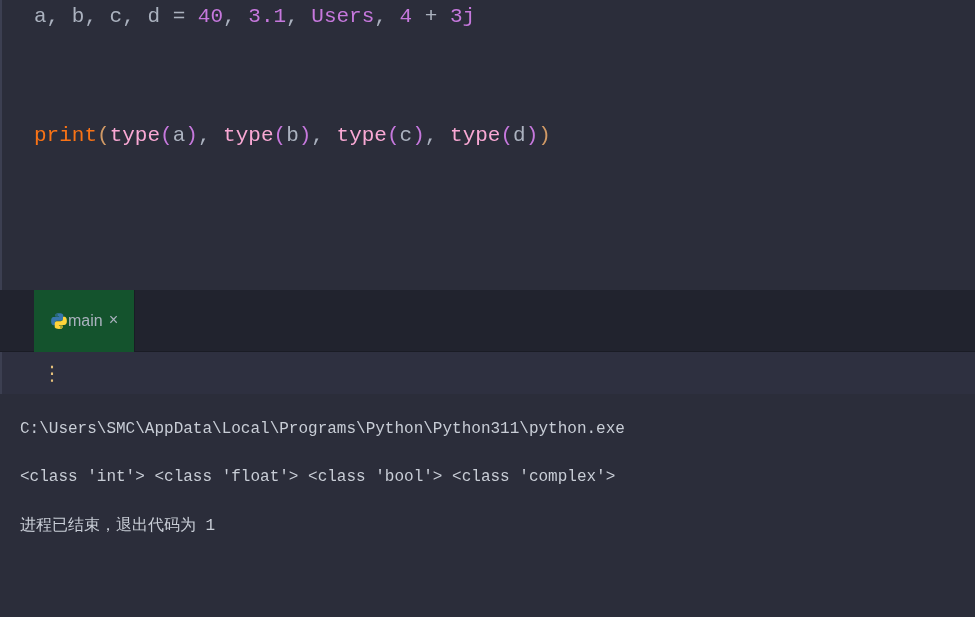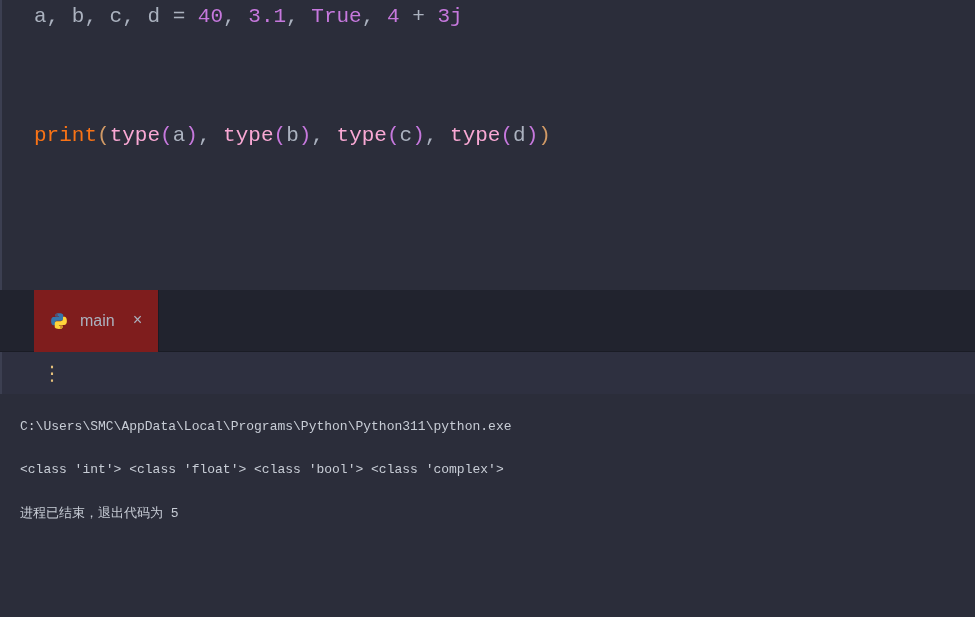--- a/index.html
+++ b/index.html
@@ -49,26 +49,26 @@
     
     .tab-bar {
       background: #21232e;
       height: 62px;
       display: flex;
       align-items: center;
       padding-left: 34px;
       border-bottom: 1px solid #1a1c25;
     }
     .tab {
-      background: #7f1d1d;
+      background: #14532d;
       height: 62px;
       display: flex;
       align-items: center;
       padding: 0 16px;
-      gap: 12px;
+      gap: 0;
       border-right: 1px solid #1a1c25;
     }
     .python-icon {
       width: 18px;
       height: 18px;
       display: inline-block;
     }
     .tab-label {
       color: #abb2bf;
       font-size: 16px;
@@ -91,39 +91,39 @@
     .more-icon {
       color: #e5c07b;
       font-size: 20px;
       letter-spacing: -1px;
     }
     
     .console {
       background: #2b2d3a;
       flex: 1;
       padding: 22px 20px;
-      font-size: 13px;
+      font-size: 16px;
       line-height: 1.65;
     }
     .console-line {
       color: #c8cdd6;
       margin-bottom: 22px;
       white-space: pre;
     }
     .console-line:last-child {
       margin-bottom: 0;
     }
   </style>
 </head>
 <body>
 
 <div class="editor-pane">
   <div class="gutter"></div>
   <div class="code-area">
-    <div class="code-line"><span class="var">a, b, c, d</span><span class="op"> = </span><span class="num">40</span><span class="punct">, </span><span class="num">3.1</span><span class="punct">, </span><span class="keyword">True</span><span class="punct">, </span><span class="num">4</span><span class="op"> + </span><span class="num">3j</span></div>
+    <div class="code-line"><span class="var">a, b, c, d</span><span class="op"> = </span><span class="num">40</span><span class="punct">, </span><span class="num">3.1</span><span class="punct">, </span><span class="keyword">Users</span><span class="punct">, </span><span class="num">4</span><span class="op"> + </span><span class="num">3j</span></div>
     <div class="code-line">&nbsp;</div>
     <div class="code-line">&nbsp;</div>
     <div class="code-line"><span class="builtin">print</span><span class="paren">(</span><span class="func">type</span><span class="paren2">(</span><span class="var">a</span><span class="paren2">)</span><span class="punct">, </span><span class="func">type</span><span class="paren2">(</span><span class="var">b</span><span class="paren2">)</span><span class="punct">, </span><span class="func">type</span><span class="paren2">(</span><span class="var">c</span><span class="paren2">)</span><span class="punct">, </span><span class="func">type</span><span class="paren2">(</span><span class="var">d</span><span class="paren2">)</span><span class="paren">)</span></div>
   </div>
 </div>
 
 <div class="tab-bar">
   <div class="tab">
     <span class="python-icon">
       <svg viewBox="0 0 32 32" width="18" height="18">
@@ -136,14 +136,14 @@
   </div>
 </div>
 
 <div class="toolbar-strip">
   <span class="more-icon">⋮</span>
 </div>
 
 <div class="console">
   <div class="console-line">C:\Users\SMC\AppData\Local\Programs\Python\Python311\python.exe</div>
   <div class="console-line">&lt;class 'int'&gt; &lt;class 'float'&gt; &lt;class 'bool'&gt; &lt;class 'complex'&gt;</div>
-  <div class="console-line">进程已结束，退出代码为 5</div>
+  <div class="console-line">进程已结束，退出代码为 1</div>
 </div>
 
 </body></html>

